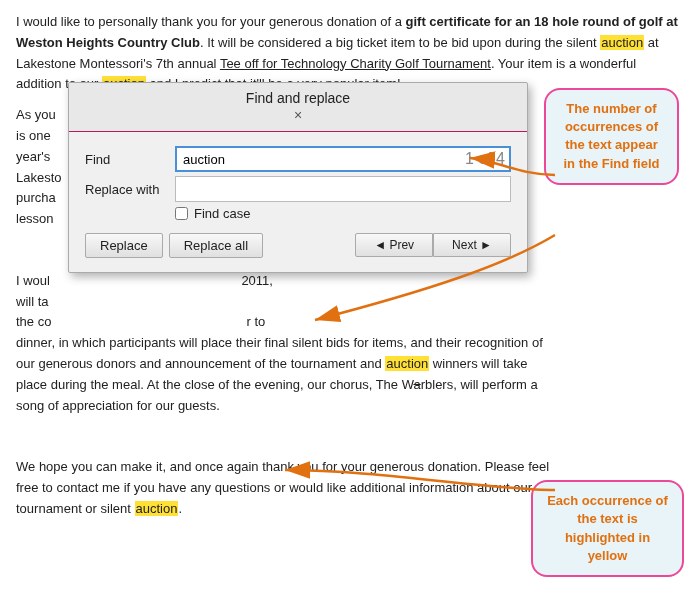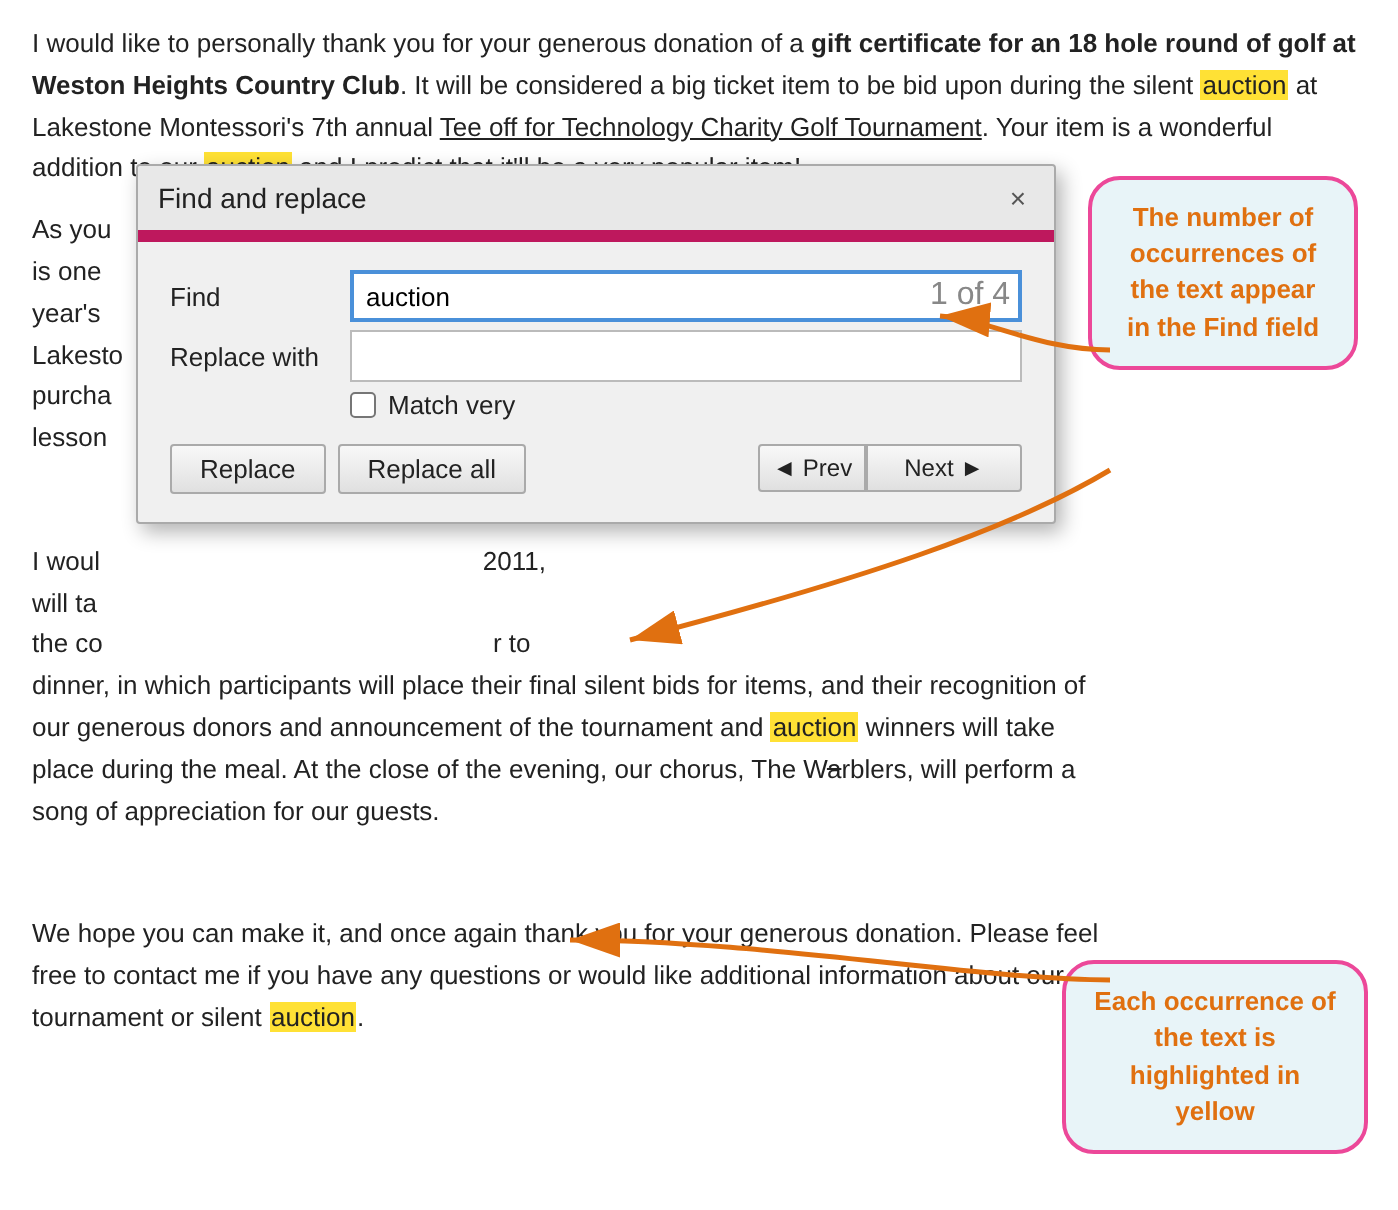--- a/index.html
+++ b/index.html
@@ -41,26 +41,27 @@
       left: 68px;
       width: 460px;
       background: #f0f0f0;
       border: 1px solid #aaa;
       box-shadow: 3px 4px 10px rgba(0,0,0,0.3);
       z-index: 10;
       border-radius: 2px;
     }
     .dialog-titlebar {
       background: #e8e8e8;
-      border-bottom: 6px solid #be185d;
+      border-bottom: 1px solid #be185d;
       padding: 7px 10px;
       display: flex;
       justify-content: space-between;
       align-items: center;
       border-radius: 2px 2px 0 0;
+      flex-direction: column;
     }
     .dialog-title {
       font-size: 14px;
       font-weight: normal;
       color: #222;
     }
     .dialog-close {
       cursor: pointer;
       font-size: 14px;
       color: #555;
@@ -140,21 +141,21 @@
       color: #222;
     }
     .nav-group {
       margin-left: auto;
       display: flex;
       gap: 0;
     }
     .btn-prev {
       border-radius: 2px 0 0 2px;
       border-right: none;
-      padding: 4px 6px;
+      padding: 4px 18px;
       font-size: 12px;
       border: 1px solid #aaa;
       background: linear-gradient(to bottom, #f8f8f8, #e0e0e0);
       cursor: pointer;
       color: #222;
     }
     .btn-next {
       border-radius: 0 2px 2px 0;
       padding: 4px 18px;
       font-size: 12px;
@@ -244,21 +245,21 @@
         <input class="find-input" type="text" value="auction" style="">
         <span class="find-count">1 of 4</span>
       </div>
     </div>
     <div class="dialog-row">
       <span class="dialog-label">Replace with</span>
       <input class="replace-input" type="text" value="" style="">
     </div>
     <div class="checkbox-row">
       <input type="checkbox" id="match-case" style="">
-      <label class="checkbox-label" for="match-case">Match very</label>
+      <label class="checkbox-label" for="match-case">Find case</label>
     </div>
     <div class="dialog-buttons">
       <button class="btn">Replace</button>
       <button class="btn">Replace all</button>
       <div class="nav-group">
         <button class="btn-prev">◄ Prev</button>
         <button class="btn-next">Next ►</button>
       </div>
     </div>
   </div>

